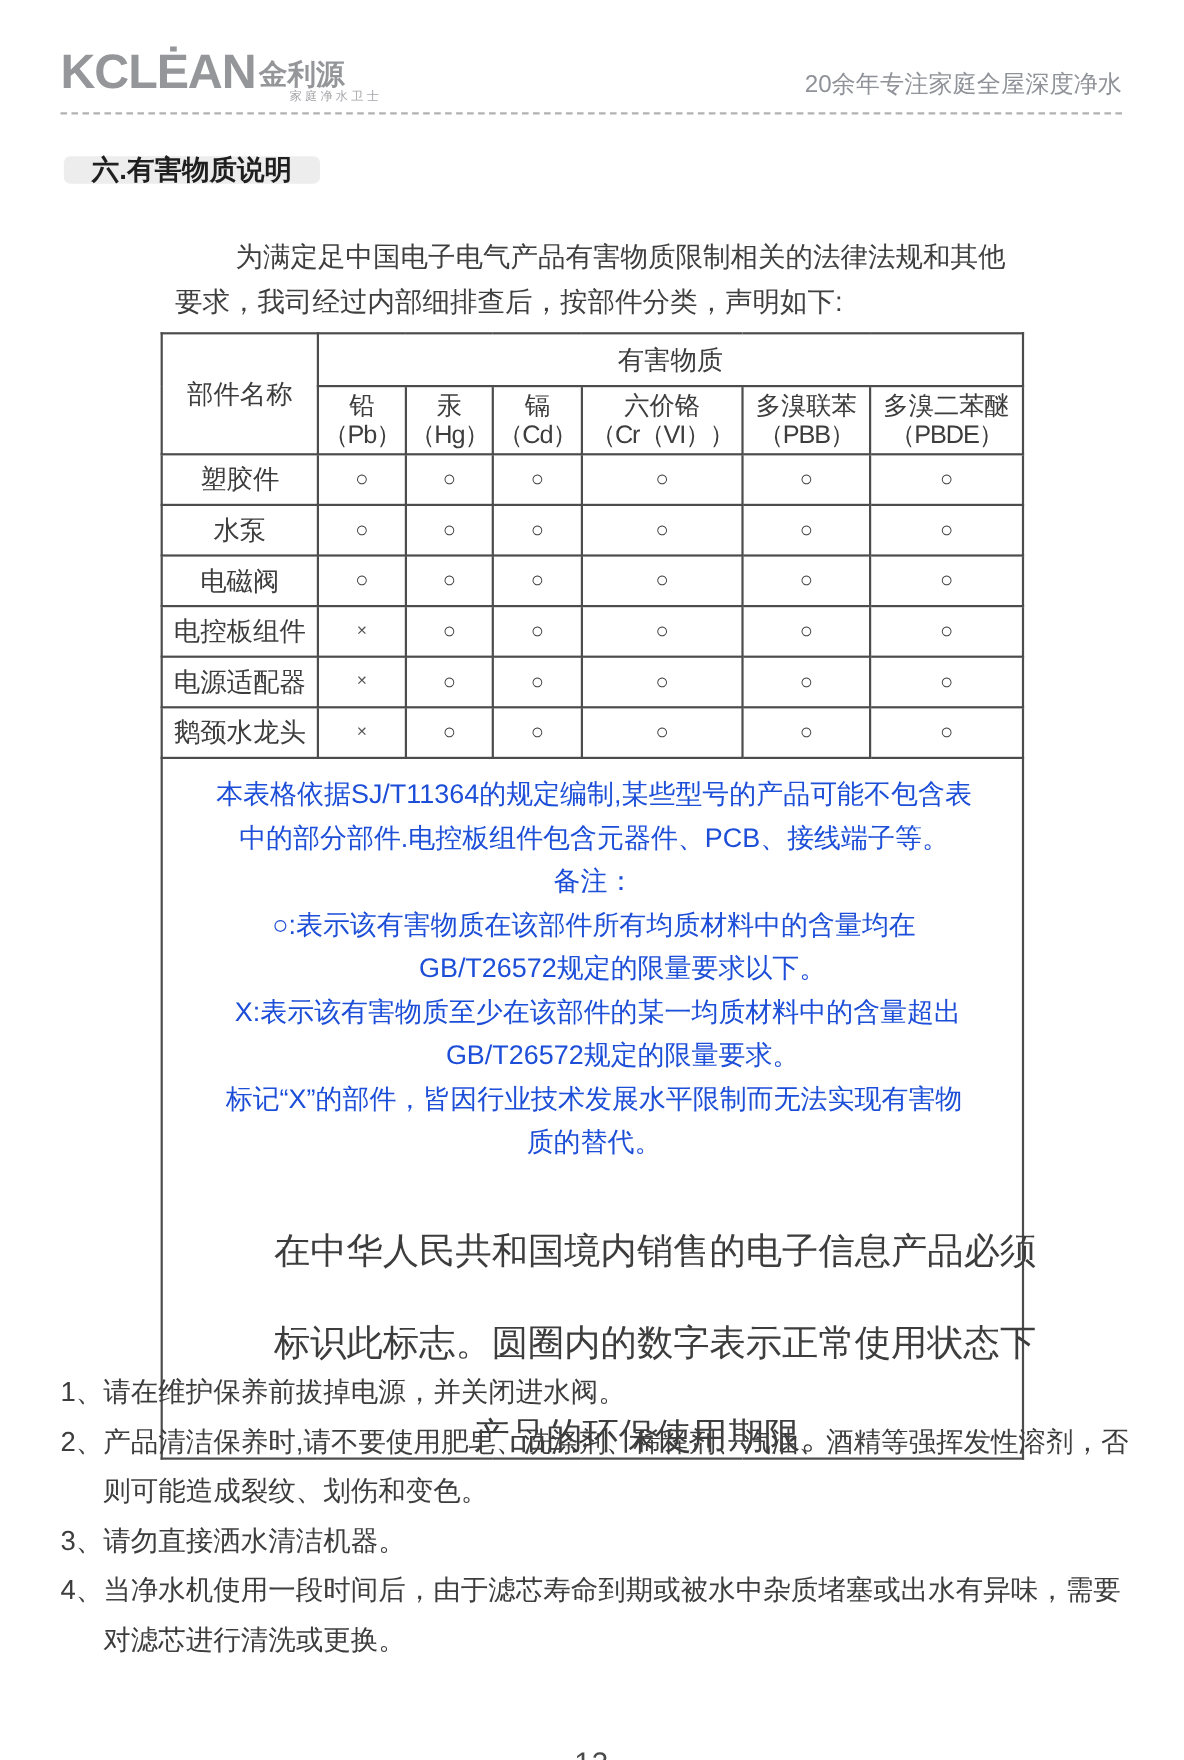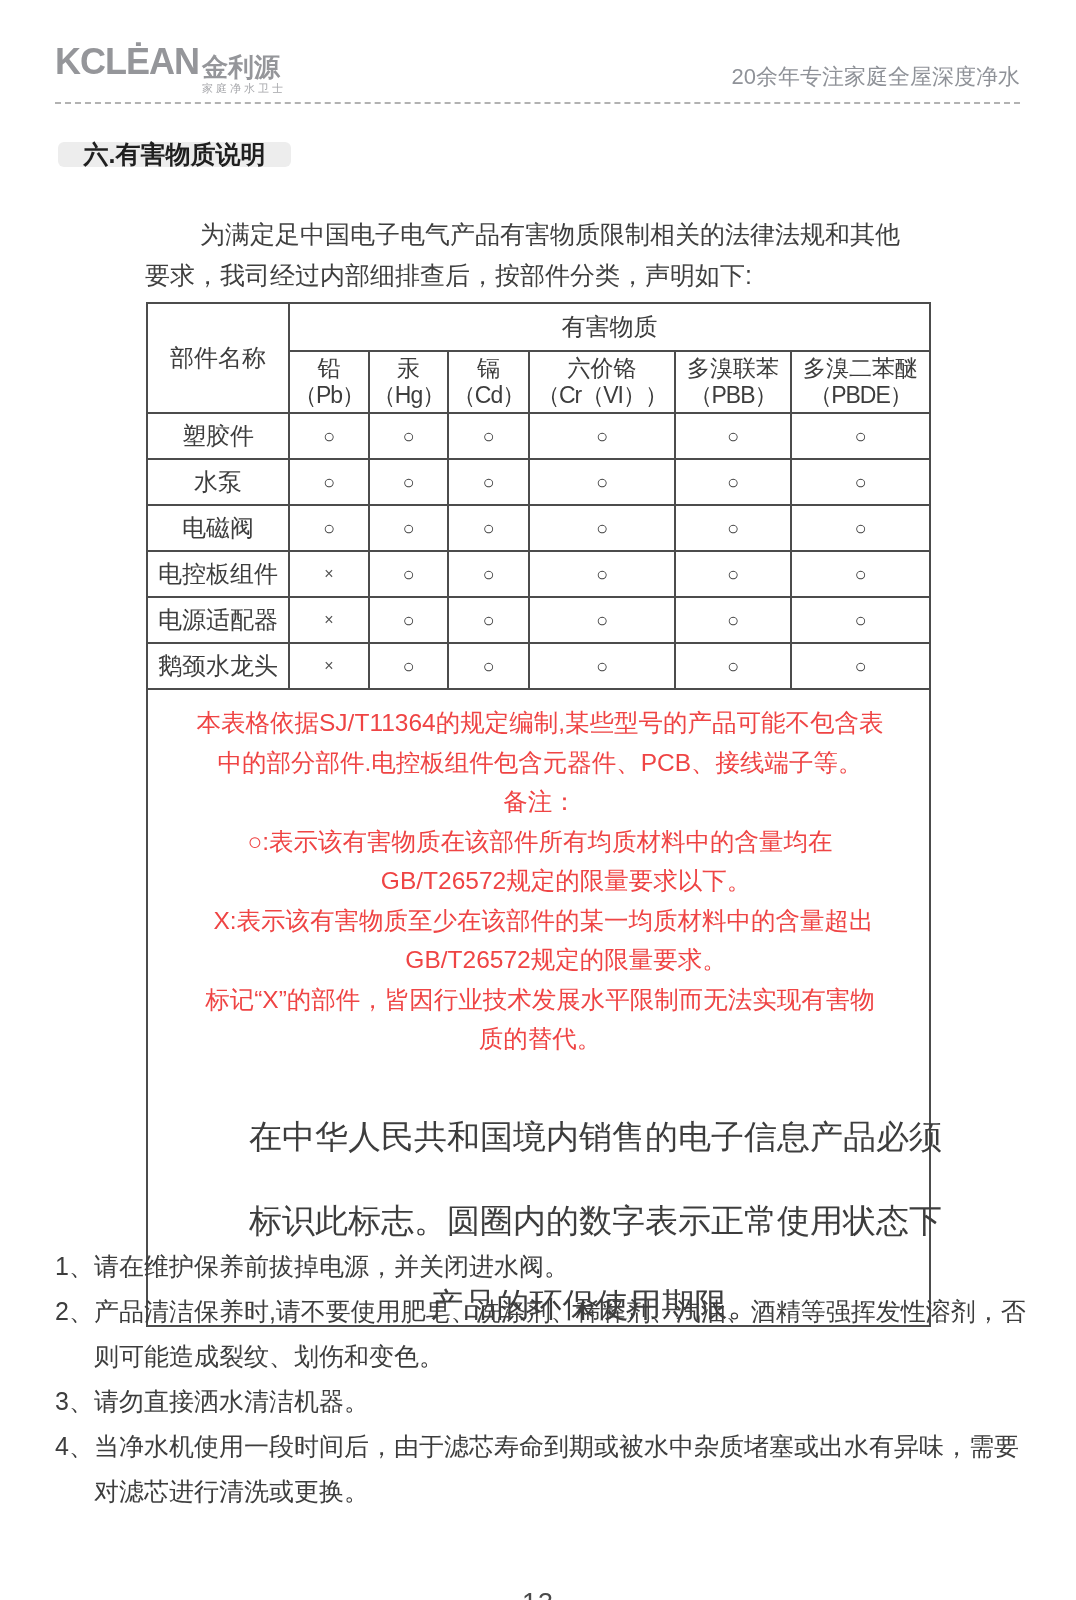--- a/index.html
+++ b/index.html
@@ -7,53 +7,53 @@
   body {
     width:1076px; height:1600px;
     font-family:"Liberation Sans","DejaVu Sans",sans-serif;
     color:#3d3d3d; position:relative;
   }
   .page { position:relative; width:1076px; height:1600px; background:#fff; overflow:hidden; }
 
   
   .hdr { position:absolute; top:44px; left:55px; right:56px; display:flex; justify-content:space-between; align-items:flex-end; }
   .logo { display:flex; align-items:flex-start; color:#95969a; line-height:1; }
-  .logo-en { font-size:36px; font-weight:bold; letter-spacing:-1px; }
+  .logo-en { font-size:44px; font-weight:bold; letter-spacing:-1px; }
   .logo-cn-block { display:flex; flex-direction:column; margin-left:3px; margin-top:10px; }
   .logo-cn { font-size:26px; font-weight:bold; line-height:1; }
-  .logo-sub { font-size:11px; letter-spacing:3px; color:#a5a6aa; margin-top:3px; }
+  .logo-sub { font-size:11px; letter-spacing:3px; color:#a5a6aa; margin-top:3px;margin-left:28px; }
   .tagline { font-size:22px; color:#8f9298; padding-bottom:2px; }
   .rule { position:absolute; top:102px; left:55px; width:965px; border-top:2px dashed #b2b2b2; }
 
   
   .sec-box { position:absolute; left:58px; width:233px; height:25px; background:#ededed; border-radius:6px;
     display:flex; align-items:center; justify-content:center; font-size:25px; font-weight:bold; color:#1f1f1f; }
   .sec6 { top:142px; }
   .sec7 { top:1184px; }
 
   
-  .intro { position:absolute; top:214px; left:145px; width:818px; font-size:25px; line-height:41px; color:#3f3f3f; }
+  .intro { position:absolute; top:214px; left:159px; width:818px; font-size:25px; line-height:41px; color:#3f3f3f; }
   .intro .l1 { text-indent:2.2em; }
 
   
   table.hz { position:absolute; top:302px; left:146px; width:783px; border-collapse:collapse; table-layout:fixed; }
   table.hz th, table.hz td { border:2px solid #4c4c4c; font-weight:normal; text-align:center; vertical-align:middle; color:#3d3d3d; }
   tr.h1 { height:48px; } tr.h1 th { font-size:24px; }
   tr.h2 { height:62px; }
   tr.h2 th .cn { font-size:23px; line-height:27px; }
   tr.h2 th .sym { font-size:23px; line-height:27px; letter-spacing:-1px; }
   th.partcol { font-size:24px;border-radius:20px; }
   tr.dr { height:46px; }
   td.pname { font-size:24px; }
   td.mark { font-size:20px; color:#5a5a5a; }
   td.mark.x { font-size:16px; color:#555; }
 
   
   td.notes { text-align:left; vertical-align:top; height:467px; padding:13px 12px 0 15px; }
-  .note-line { font-size:24.5px; line-height:39.5px; color:#ef4444; white-space:nowrap; }
+  .note-line { font-size:24.5px; line-height:39.5px; color:#1d4ed8; white-space:nowrap; }
   .note-ind { padding-left:52px; }
   .note-x { padding-left:7px; }
   .rohs-row { display:flex; align-items:center; gap:40px; padding-left:46px; margin-top:14px; }
   .rohs-text div { font-size:33px; line-height:40px; color:#3d3d3d; white-space:nowrap;margin-top:44px; }
 
   
   .mlist { position:absolute; top:1244px; left:55px; width:978px; font-size:25px; color:#3d3d3d; }
   .mlist .item { display:flex; line-height:45px; }
   .mlist .num { flex:0 0 36px; }
   .mlist .txt { flex:1; }

